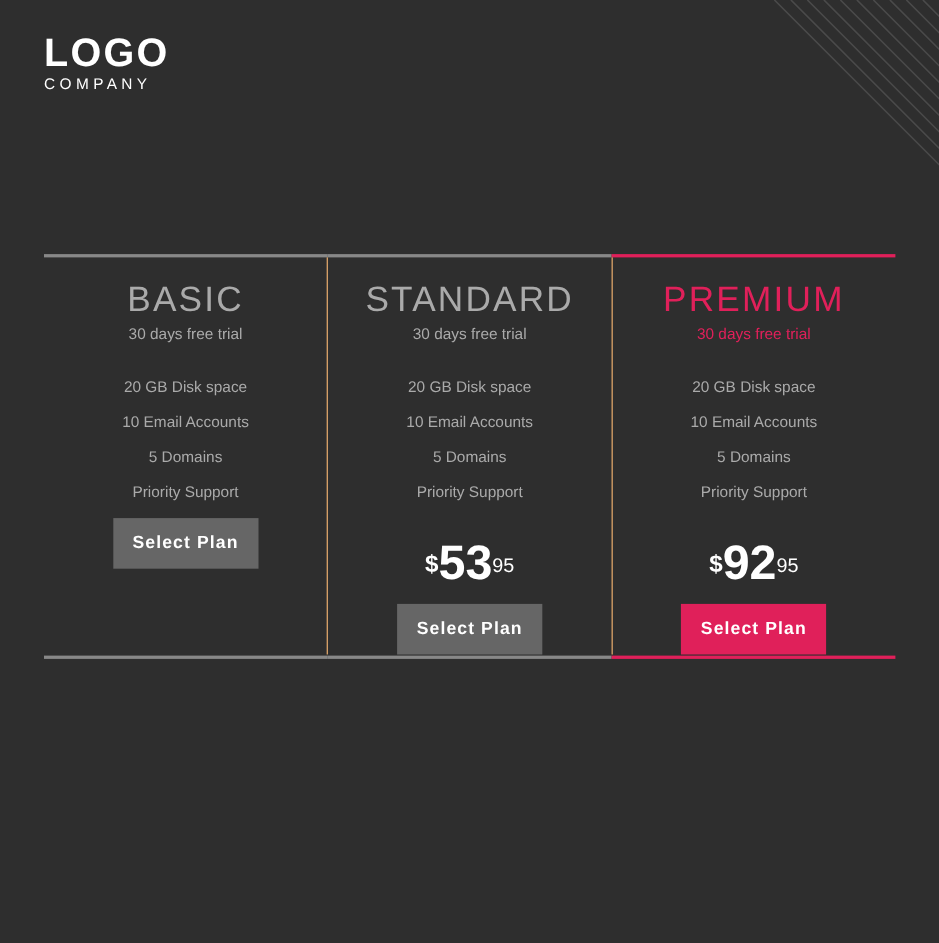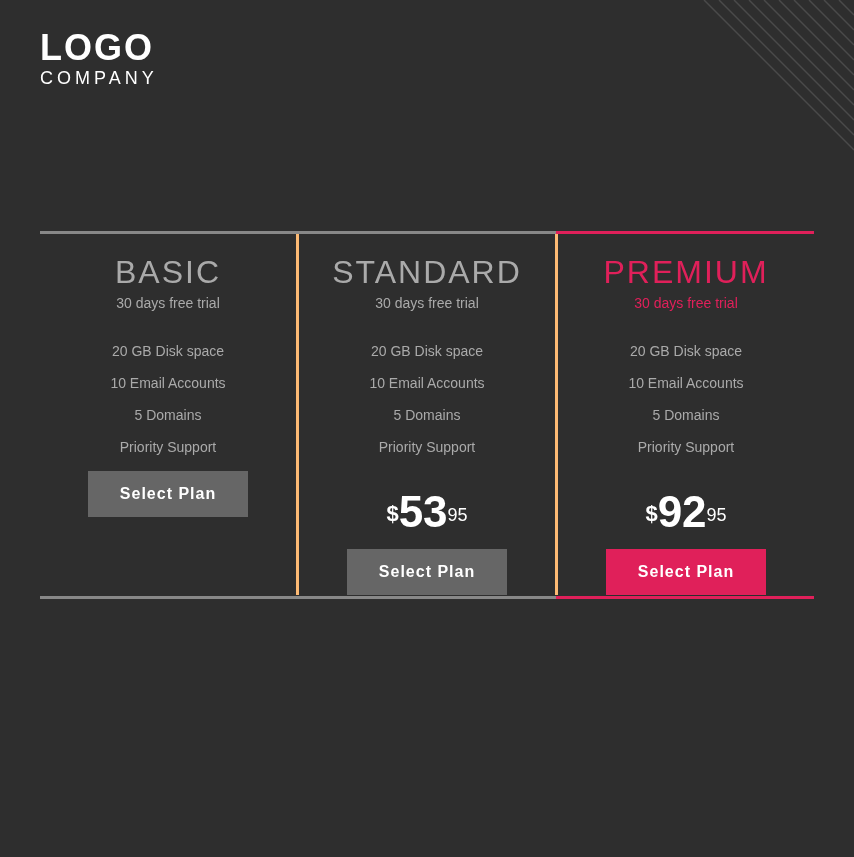--- a/index.html
+++ b/index.html
@@ -39,21 +39,21 @@
 
     .logo-text {
       font-size: 36px;
       font-weight: bold;
       color: #ffffff;
       letter-spacing: 2px;
       line-height: 1;
     }
 
     .logo-sub {
-      font-size: 18px;
+      font-size: 14px;
       color: #ffffff;
       letter-spacing: 4px;
       margin-top: 2px;
     }
 
     
     .pricing-section {
       position: absolute;
       top: 230px;
       left: 40px;
@@ -87,21 +87,21 @@
       display: flex;
       width: 100%;
     }
 
     .plan-col {
       flex: 1;
       display: flex;
       flex-direction: column;
       align-items: center;
       padding: 20px 10px 0 10px;
-      border-right: 3px solid #fdba74;
+      border-right: 1px solid #fdba74;
     }
 
     .plan-col:last-child {
       border-right: none;
     }
 
     
     .bottom-borders {
       display: flex;
       width: 100%;
@@ -172,21 +172,21 @@
 
     .price-cents {
       font-size: 18px;
       font-weight: normal;
       color: #ffffff;
       vertical-align: super;
       line-height: 1;
     }
 
     .btn-select {
-      width: 160px;
+      width: 132px;
       padding: 14px 0;
       font-size: 16px;
       font-weight: bold;
       color: #ffffff;
       background-color: #666;
       border: none;
       cursor: pointer;
       letter-spacing: 1px;
       text-transform: none;
       margin-bottom: 0;

